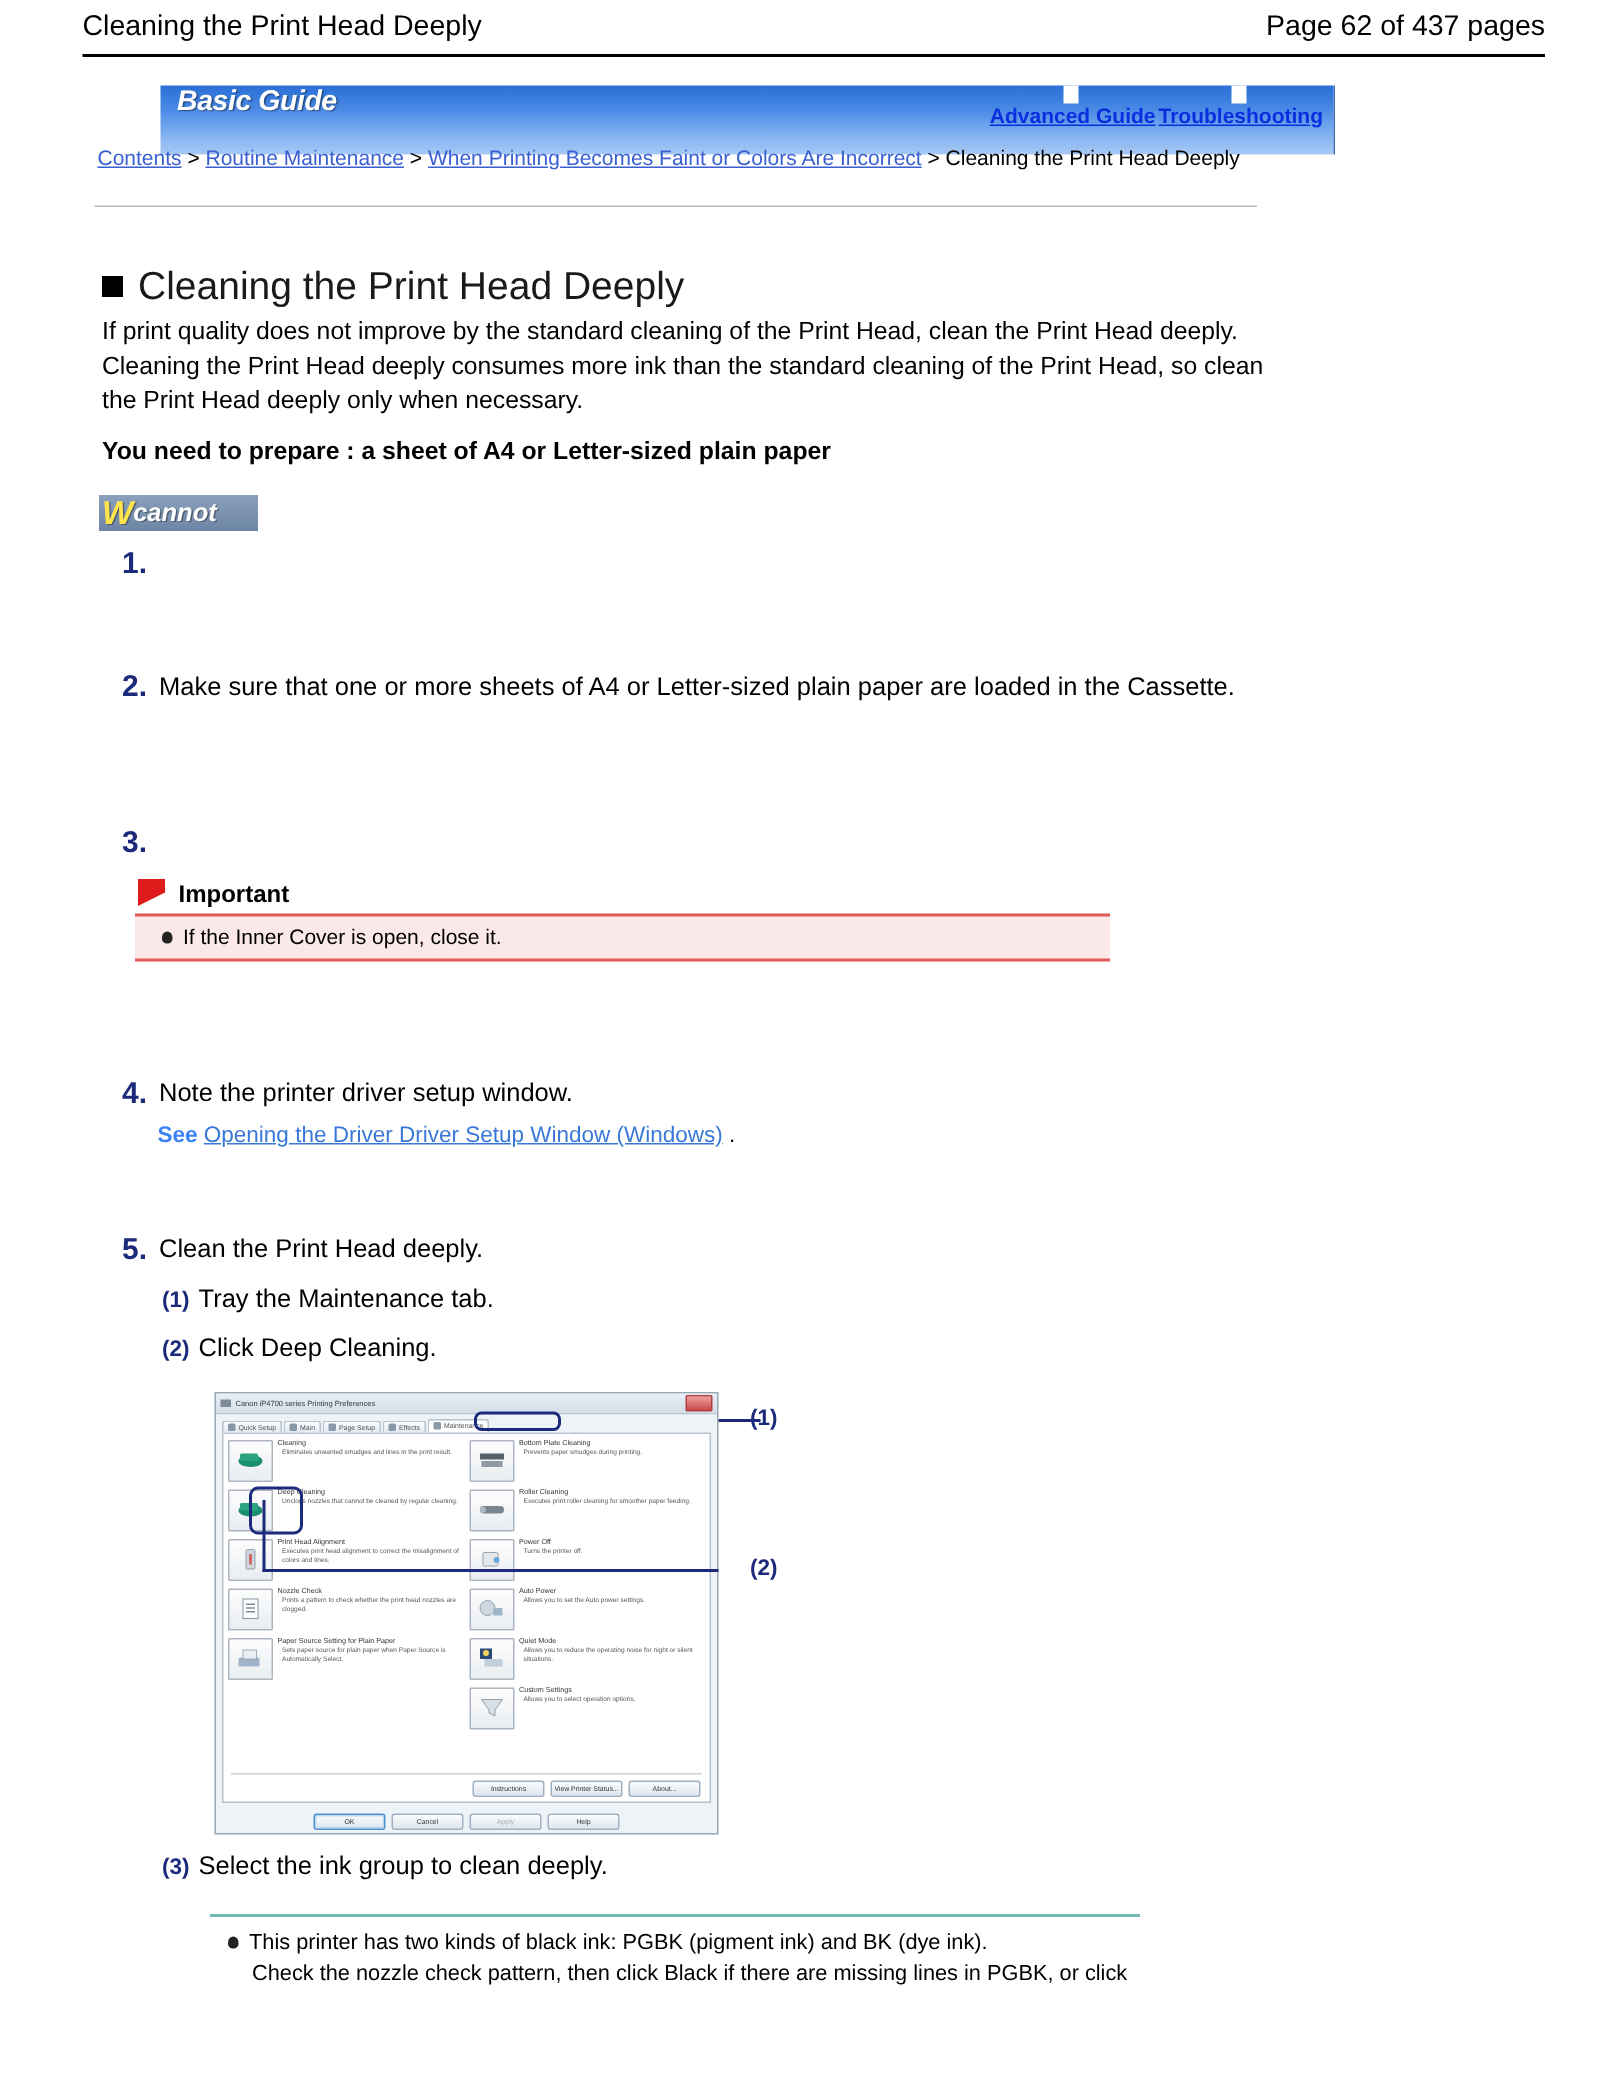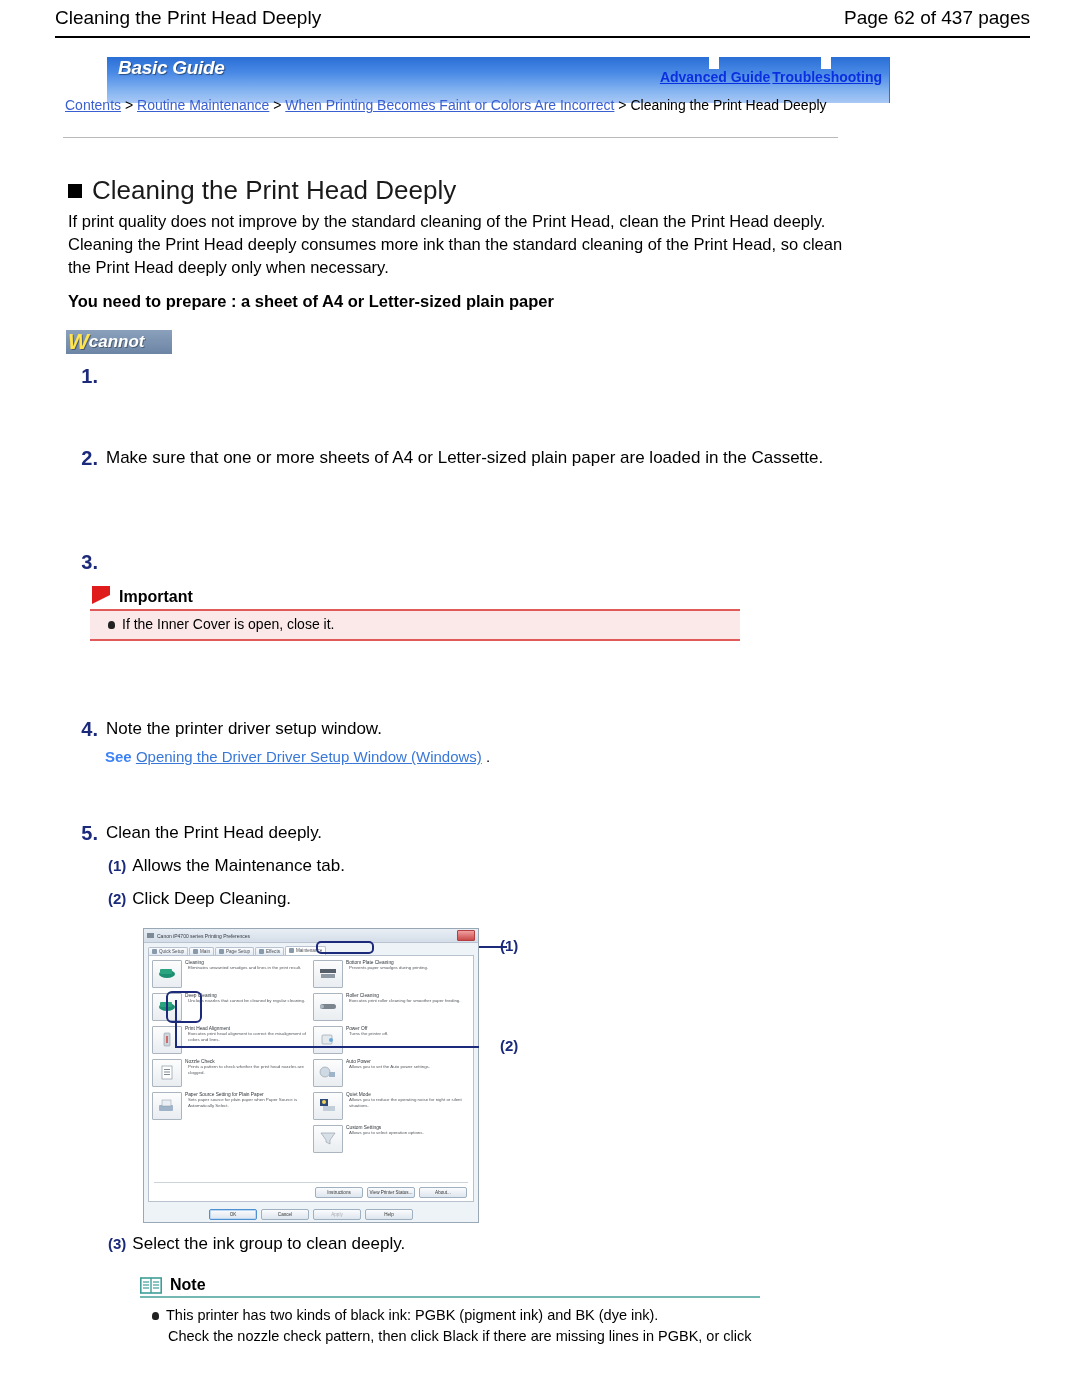--- a/index.html
+++ b/index.html
@@ -548,21 +548,21 @@
   <span>.</span>
 </div>
 
 <div class="step step5">
   <div class="step-num">5.</div>
   <div class="step-text">Clean the Print Head deeply.</div>
 </div>
 
 <div class="substep sub1">
   <span class="substep-marker">(1)</span>
-  <span>Allows the Maintenance tab.</span>
+  <span>Tray the Maintenance tab.</span>
 </div>
 <div class="substep sub2">
   <span class="substep-marker">(2)</span>
   <span>Click Deep Cleaning.</span>
 </div>
 
 <div class="shot">
 
   <div class="shot-titlebar">
     <div class="shot-title">
@@ -766,31 +766,18 @@
 
 <div class="callout callout1">(1)</div>
 <div class="callout callout2">(2)</div>
 
 <div class="substep sub3">
   <span class="substep-marker">(3)</span>
   <span>Select the ink group to clean deeply.</span>
 </div>
 
 <div class="note">
-  <div class="note-head">
-    <svg class="book-icon" viewBox="0 0 22 17">
-      <rect x="0.8" y="1" width="20.4" height="15" fill="#ffffff" stroke="#3f9e98" stroke-width="1.6"></rect>
-      <line x1="11" y1="1" x2="11" y2="16" stroke="#3f9e98" stroke-width="1.4"></line>
-      <line x1="3" y1="5" x2="9" y2="5" stroke="#3f9e98" stroke-width="1.2"></line>
-      <line x1="3" y1="8" x2="9" y2="8" stroke="#3f9e98" stroke-width="1.2"></line>
-      <line x1="3" y1="11" x2="9" y2="11" stroke="#3f9e98" stroke-width="1.2"></line>
-      <line x1="13" y1="5" x2="19" y2="5" stroke="#3f9e98" stroke-width="1.2"></line>
-      <line x1="13" y1="8" x2="19" y2="8" stroke="#3f9e98" stroke-width="1.2"></line>
-      <line x1="13" y1="11" x2="19" y2="11" stroke="#3f9e98" stroke-width="1.2"></line>
-    </svg>
-    <span>Note</span>
-  </div>
   <div class="note-rule"></div>
   <div class="note-body">
     <span class="bullet-dot"></span><span>This printer has two kinds of black ink: PGBK (pigment ink) and BK (dye ink).</span>
     <span class="cont">Check the nozzle check pattern, then click Black if there are missing lines in PGBK, or click</span>
   </div>
 </div>
 
 </body></html>

